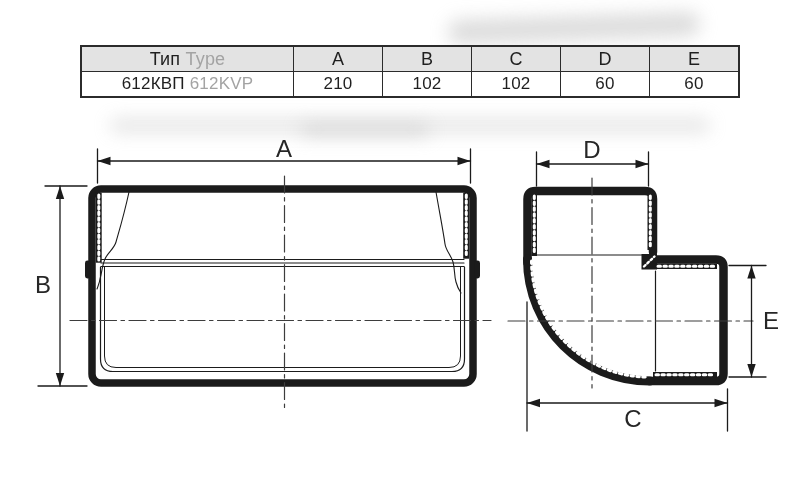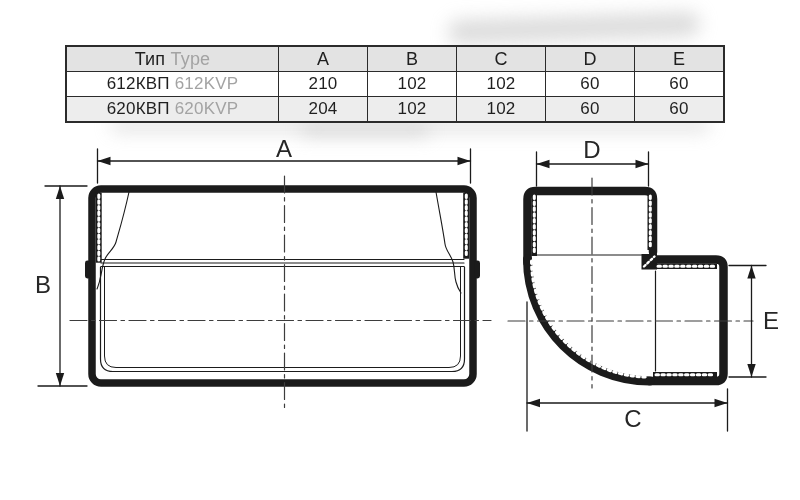--- a/index.html
+++ b/index.html
@@ -8,21 +8,21 @@
     font-family:"Liberation Sans", sans-serif;
   }
   
   .shadow{position:absolute;background:#bfbfbf;filter:blur(9px);opacity:.55;border-radius:14px;}
   #shadow-top{left:448px;top:16px;width:252px;height:24px;transform:rotate(-2deg);}
   #shadow-bottom{left:110px;top:119px;width:600px;height:13px;opacity:.45;}
   #shadow-bottom2{left:300px;top:124px;width:130px;height:12px;opacity:.5;}
 
   
   table.spec{
-    position:absolute;left:65px;top:45px;width:654px;
+    position:absolute;left:80px;top:45px;width:654px;
     border-collapse:collapse;table-layout:fixed;background:#fff;
     font-size:17px;color:#1f1f1f;
   }
   table.spec td{
     border:1.6px solid #2b2b2b;text-align:center;vertical-align:middle;
     padding:0;height:24px;letter-spacing:.2px;
   }
   table.spec{border:2.2px solid #2b2b2b;}
   tr.hdr td{background:#e3e3e3;font-size:18px;}
   tr.r1 td{background:#ffffff;}
@@ -54,31 +54,20 @@
       <td class="col-dim">C</td>
       <td class="col-dim">D</td>
       <td class="col-dim">E</td>
     </tr>
     <tr class="r1">
       <td>
         <span>612КВП</span>
         <span class="en">612KVP</span>
       </td>
       <td>210</td>
-      <td>102</td>
-      <td>102</td>
-      <td>60</td>
-      <td>60</td>
-    </tr>
-    <tr class="r2">
-      <td>
-        <span>620КВП</span>
-        <span class="en">620KVP</span>
-      </td>
-      <td>204</td>
       <td>102</td>
       <td>102</td>
       <td>60</td>
       <td>60</td>
     </tr>
   </tbody>
     </table>
 
   <svg width="800" height="500" viewBox="0 0 800 500" style="position:absolute;left:0;top:0;">
 

